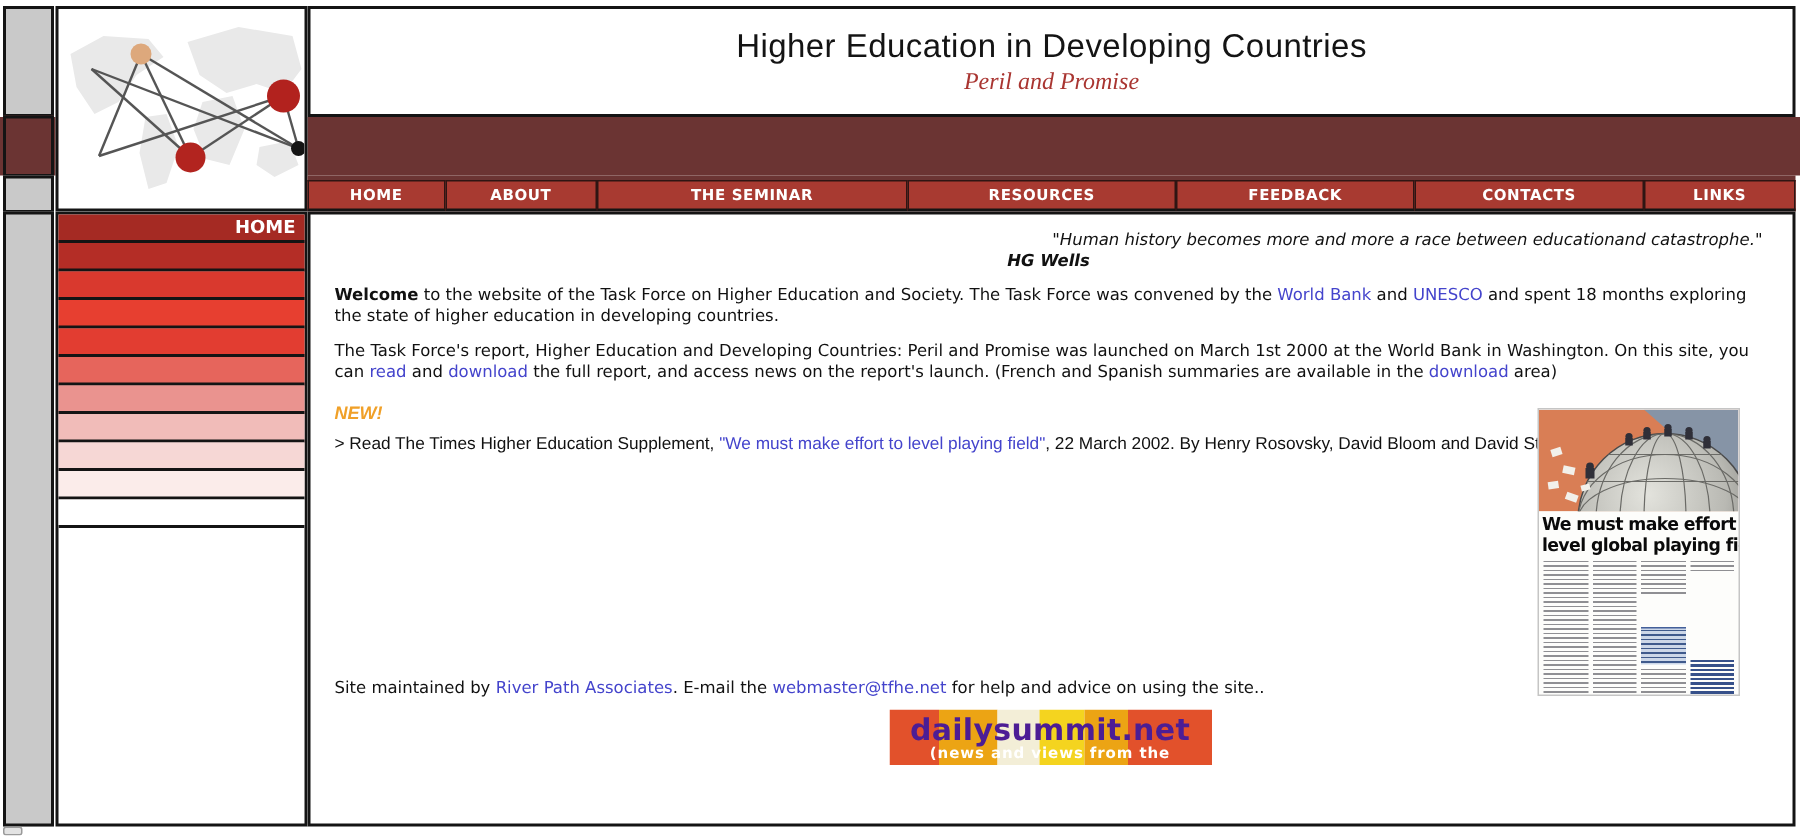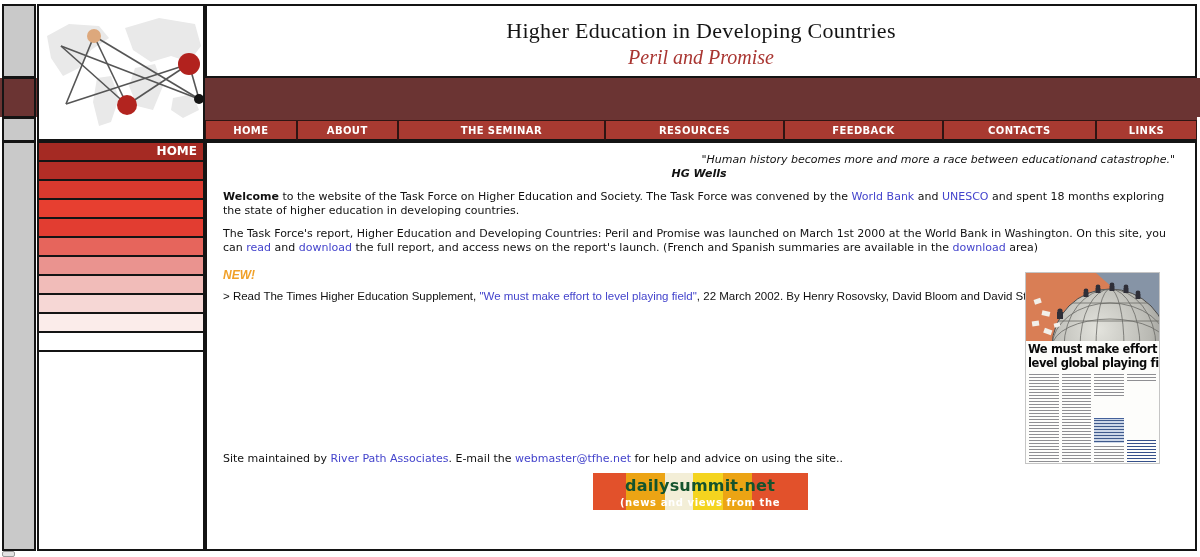--- a/index.html
+++ b/index.html
@@ -10,43 +10,43 @@
   }
   
   .band{position:absolute;left:0;top:78px;width:1200px;height:39px;background:#6b3433;}
   
   .strip{position:absolute;left:2px;width:34px;background:#c9c9c9;border:2px solid #141414;box-sizing:border-box;}
   .strip.maroon{background:#6b3433;}
   
   .logo-box{position:absolute;left:37px;top:4px;width:168px;height:137px;background:#ffffff;border:2px solid #141414;box-sizing:border-box;overflow:hidden;}
   
   .title-box{position:absolute;left:205px;top:4px;width:992px;height:74px;background:#ffffff;border:2px solid #141414;box-sizing:border-box;text-align:center;}
-  .site-title{font-family:Liberation Serif, serif;font-size:22px;margin:12px 0 2px 0;font-weight:normal;color:#141414;letter-spacing:0.3px;}
-  .site-subtitle{font-family:"Liberation Serif","DejaVu Serif",serif;font-size:20px;font-style:italic;color:#a93531;}
+  .site-title{font-family:Liberation Sans, sans-serif;font-size:22px;margin:12px 0 2px 0;font-weight:normal;color:#141414;letter-spacing:0.3px;}
+  .site-subtitle{font-family:"Liberation Serif","DejaVu Serif",serif;font-size:16px;font-style:italic;color:#a93531;}
   
   .nav{position:absolute;left:205px;top:117px;width:992px;height:24px;background:#6b3433;display:flex;align-items:flex-end;box-sizing:border-box;}
   .nav-btn{height:21px;background:#a83a31;border:1px solid #2e1513;border-bottom:2px solid #141414;box-sizing:border-box;color:#fff;font-size:10px;font-weight:bold;letter-spacing:0.4px;display:flex;align-items:center;justify-content:center;cursor:pointer;flex-grow:1;}
   
   .sidebar{position:absolute;left:37px;top:141px;width:168px;height:410px;background:#ffffff;border:2px solid #141414;box-sizing:border-box;}
   .side-bar-row{height:17px;border-bottom:2px solid #141414;}
   .side-bar-row.active{color:#ffffff;font-size:12px;font-weight:bold;text-align:right;line-height:17px;padding-right:6px;box-sizing:content-box;}
   
   .main{position:absolute;left:205px;top:141px;width:992px;height:410px;background:#ffffff;border:2px solid #141414;box-sizing:border-box;padding:10px 18px 0 16px;font-size:11px;line-height:14px;}
   .quote{text-align:right;font-style:italic;font-size:11px;margin:0 2px 9px 0;}
   .quote-author{font-weight:bold;text-align:center;}
   .para{margin:0 0 9px 0;}
   .lnk{color:#4444cc;cursor:pointer;}
   .news-badge{color:#f0a028;font-weight:bold;font-style:italic;font-size:12px;margin-top:13px;font-family:"Liberation Sans",sans-serif;}
   .news-item{font-family:"Liberation Sans",sans-serif;font-size:11.5px;margin:7px 0 0 0;line-height:14px;}
   .footer-line{margin-top:149px;font-size:11px;}
   
   .banner{position:relative;width:215px;height:37px;margin:7px auto 0 auto;display:flex;overflow:hidden;cursor:pointer;}
   .banner .stripe{height:100%;}
   .banner-text{position:absolute;left:0;top:0;width:100%;height:100%;text-align:center;}
-  .banner-title{font-size:16px;font-weight:bold;color:#14532d;line-height:20px;margin-top:3px;letter-spacing:0.2px;}
+  .banner-title{font-size:20px;font-weight:bold;color:#4c1d95;line-height:20px;margin-top:3px;letter-spacing:0.2px;}
   .banner-subtitle{font-size:10px;font-weight:bold;color:#ffffff;letter-spacing:0.6px;}
   
   .clipping{position:absolute;left:818px;top:129px;width:135px;height:192px;background:#fdfdfb;border:1px solid #c5c5c5;box-sizing:border-box;overflow:hidden;cursor:pointer;}
   .clip-art{height:68px;position:relative;overflow:hidden;}
   .clip-headline{font-weight:bold;font-size:12px;line-height:13px;letter-spacing:-0.4px;padding:2px 2px 1px 2px;color:#0a0a0a;transform:scaleX(0.96);transform-origin:left;white-space:nowrap;}
   .clip-cols{display:flex;gap:3px;padding:3px 3px 0 3px;height:96px;}
   .clip-col{flex:1;background:repeating-linear-gradient(to bottom,#8f8f93 0 1px,transparent 1px 3px);}
   .clip-callout{height:24px;margin:20px 0 3px 0;background:#ccd7e8;border-top:1px solid #44609a;background-image:repeating-linear-gradient(to bottom,#3f5a8c 1px 2px,transparent 2px 4px);}
   .clip-contact{height:30px;margin-top:58px;background:repeating-linear-gradient(to bottom,#36508a 0 1.5px,transparent 1.5px 3px);}
   .clip-col-wrap{flex:1;background:none;display:flex;flex-direction:column;}

